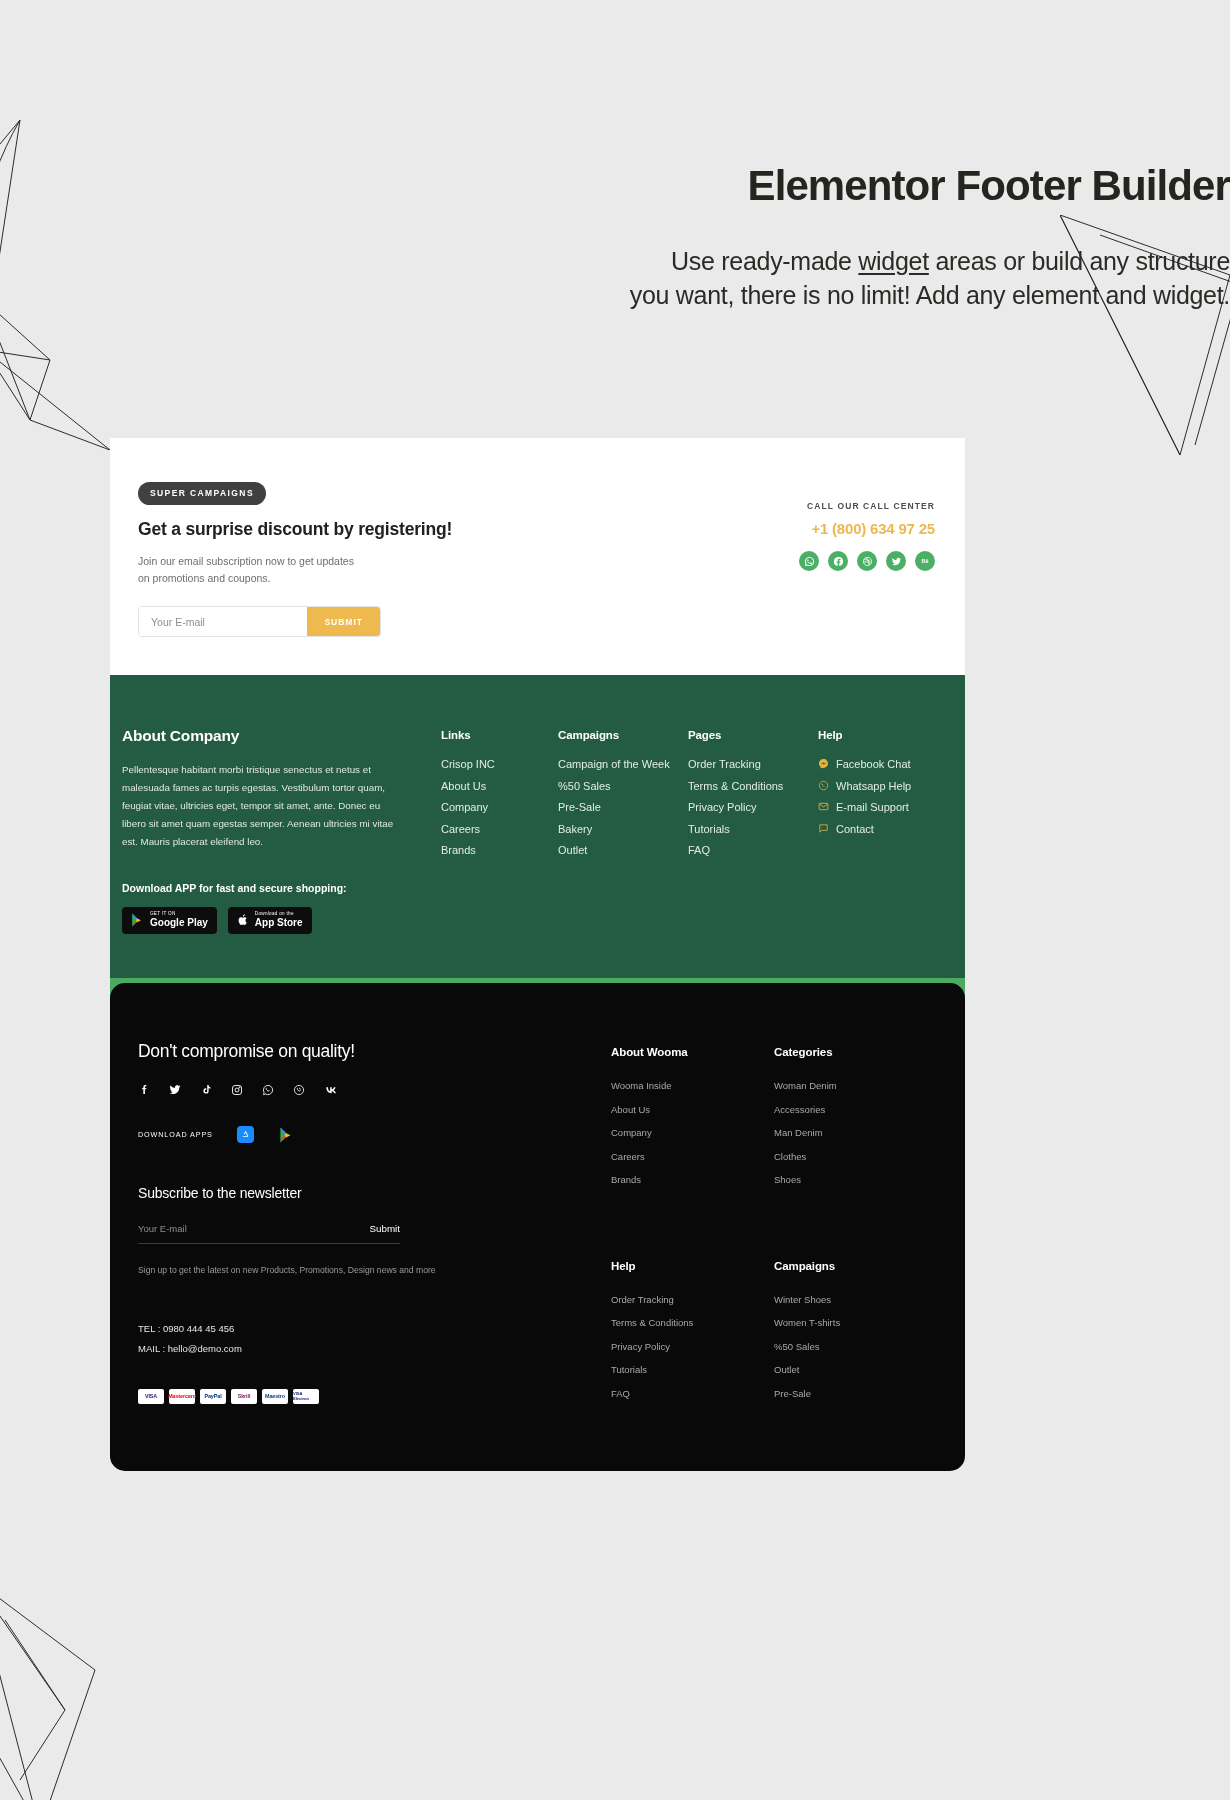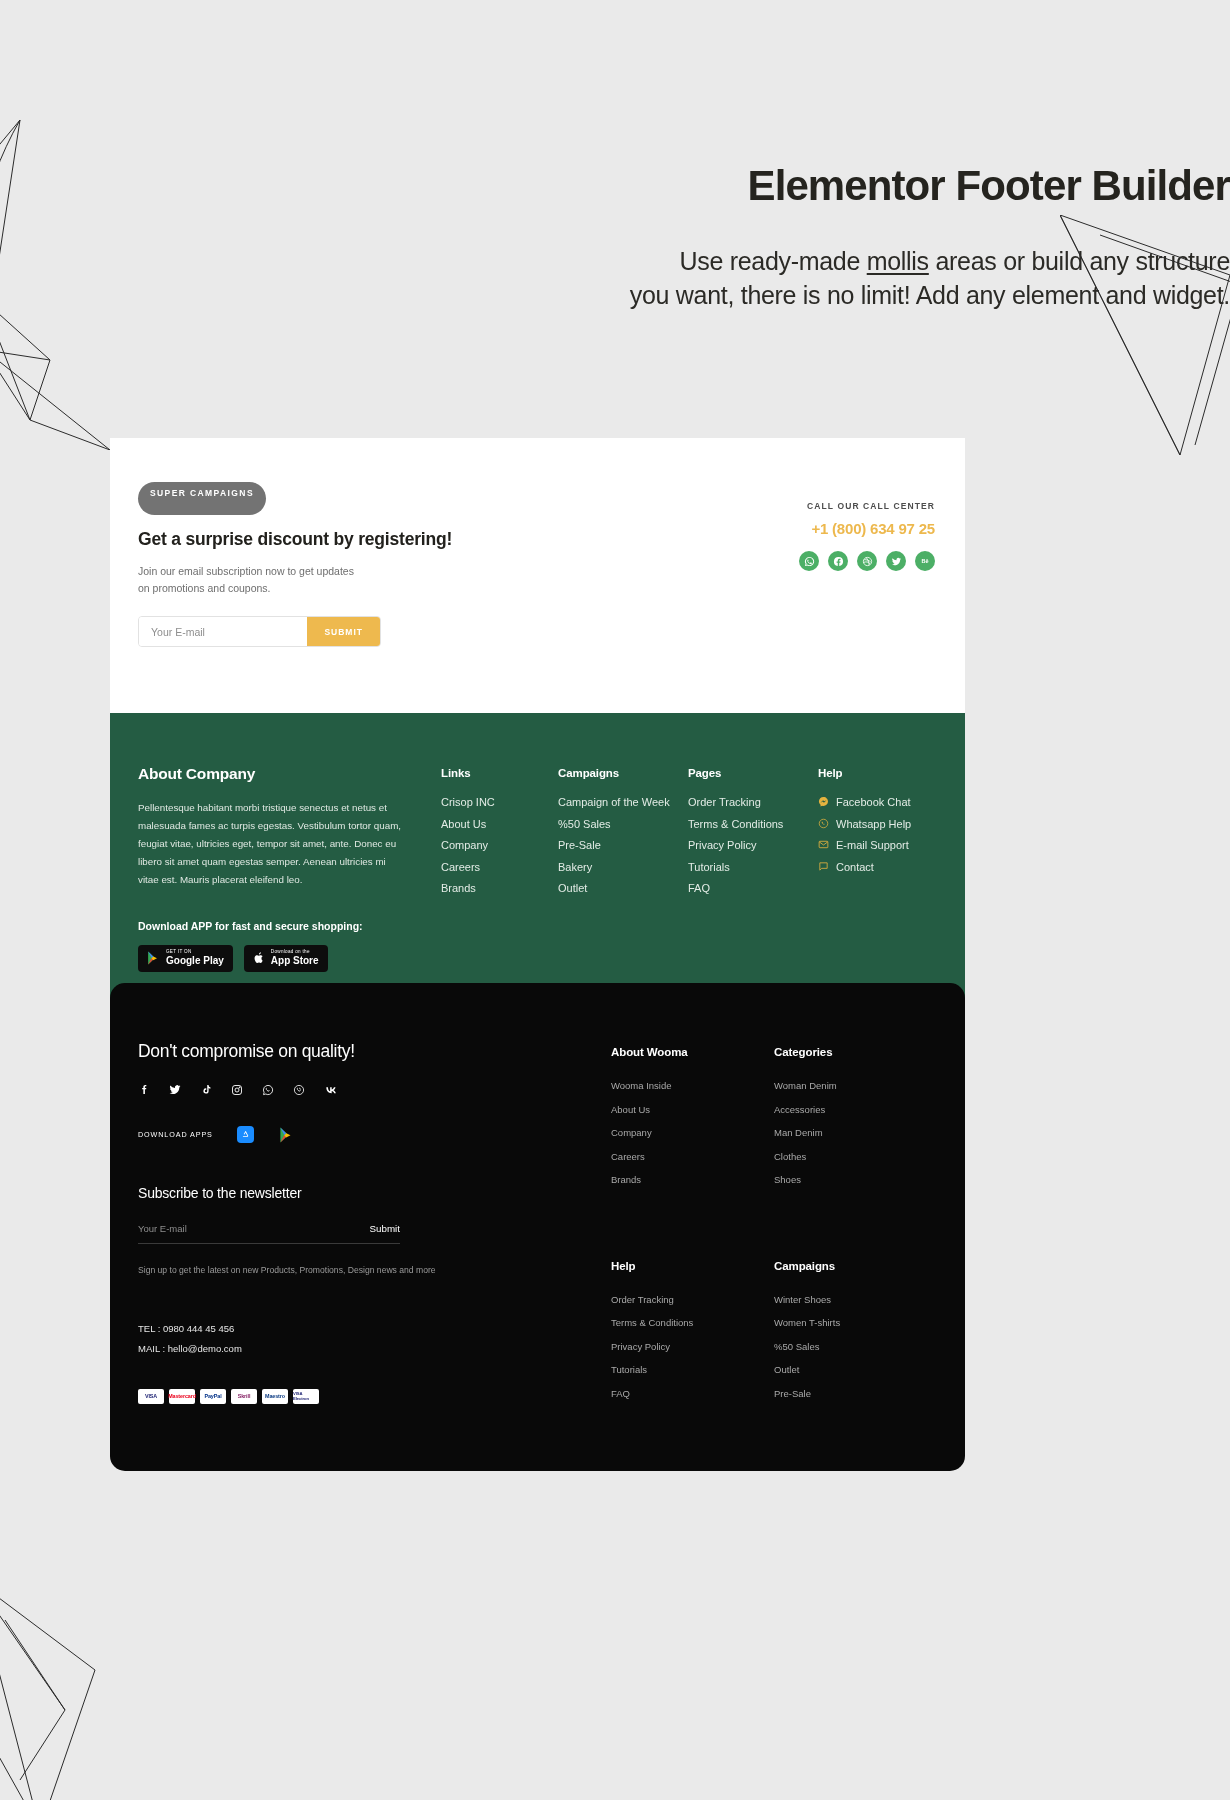--- a/index.html
+++ b/index.html
@@ -49,26 +49,26 @@
     position: relative;
     padding: 44px 30px 38px 28px;
     min-height: 212px;
   }
   .badge {
     display: inline-block;
     background: #eeb košík;
   }
   .badge {
     display: inline-block;
-    background: #737373;
+    background: #404040;
     color: #fff;
     font-size: 8.5px;
     font-weight: bold;
     letter-spacing: 1.4px;
-    padding: 6px 12px 17px;
+    padding: 6px 12px 7px;
     border-radius: 20px;
     text-align: center;
   }
   .nl-title {
     margin-top: 14px;
     font-size: 17.5px;
     font-weight: bold;
     color: #22211d;
     letter-spacing: -0.2px;
   }
@@ -139,21 +139,21 @@
   .soc {
     width: 20px; height: 20px;
     border-radius: 50%;
     background: #4caf66;
     display: flex; align-items: center; justify-content: center;
     color: #fff;
   }
   .soc svg { display: block; }
 
   
-  .green { background: #245c43; padding: 52px 30px 44px 28px; display: flex; margin-top: 28px; }
+  .green { background: #245c43; padding: 52px 30px 44px 12px; display: flex; }
   .g-about { width: 310px; }
   .g-about h3 {
     font-size: 15.5px; font-weight: bold; color: #fff; letter-spacing: -0.2px;
   }
   .g-about p {
     margin-top: 16px;
     font-size: 9.8px;
     line-height: 1.85;
     color: #dfe8e2;
   }
@@ -289,21 +289,21 @@
       <path d="M30 0 L95 250"></path>
       <path d="M60 40 L120 130 L75 200"></path>
       <path d="M30 0 L120 130"></path>
       <path d="M0 80 L95 250"></path>
     </g>
   </svg>
 
   <div class="hero">
     <h1>Elementor Footer Builder</h1>
     <p>
-      <span>Use ready-made </span><u>mollis</u><span> areas or build any structure</span><br>
+      <span>Use ready-made </span><u>widget</u><span> areas or build any structure</span><br>
       <span>you want, there is no limit! Add any element and widget.</span>
     </p>
   </div>
 
   <div class="card card-one">
 
     <div class="newsletter">
       <span class="badge">SUPER CAMPAIGNS</span>
       <div class="nl-title">Get a surprise discount by registering!</div>
       <div class="nl-desc">Join our email subscription now to get updates on promotions and coupons.</div>

